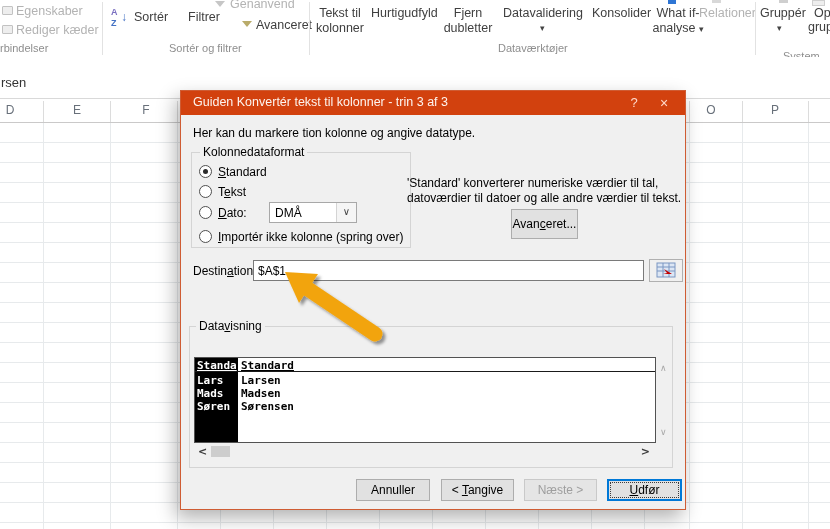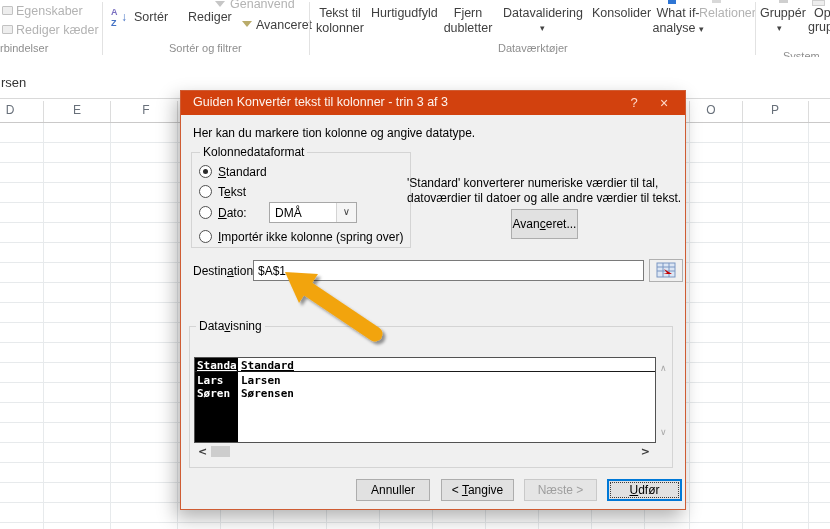--- a/index.html
+++ b/index.html
@@ -105,21 +105,21 @@
   <span class="rlabel dis" style="left:16px;top:23px;">Rediger kæder</span>
   <span class="rgroup" style="left:0;top:42px;">rbindelser</span>
   <span class="rdiv" style="left:102px;"></span>
 
   <span class="az">
     <i class="a">A</i>
     <i class="z">Z</i>
     <span class="ar">↓</span>
   </span>
   <span class="rlabel" style="left:134px;top:10px;">Sortér</span>
-  <span class="rlabel" style="left:188px;top:10px;">Rediger</span>
+  <span class="rlabel" style="left:188px;top:10px;">Filtrer</span>
   <span class="funnel gray" style="left:215px;top:1px;"></span>
   <span class="rlabel dis" style="left:230px;top:-3px;">Genanvend</span>
   <span class="funnel" style="left:242px;top:21px;"></span>
   <span class="rlabel" style="left:256px;top:18px;">Avanceret</span>
   <span class="rgroup" style="left:169px;top:42px;">Sortér og filtrer</span>
   <span class="rdiv" style="left:309px;"></span>
 
   <div class="rstack" style="left:309px;top:6px;width:62px;">
     <div>Tekst til</div>
     <div>kolonner</div>
@@ -236,20 +236,24 @@
     <div class="phead">
       <span class="ph1">Standa</span>
       <span class="ph2">Standard</span>
     </div>
     <div class="prows">
         <div class="prow">
           <span class="pc1">Lars</span>
           <span class="pc2">Larsen</span>
         </div>
         <div class="prow">
+          <span class="pc1">Mads</span>
+          <span class="pc2">Madsen</span>
+        </div>
+        <div class="prow">
           <span class="pc1">Søren</span>
           <span class="pc2">Sørensen</span>
         </div>
       </div>
   </div>
   <div class="vscroll">
     <span class="up">∧</span>
     <span class="dn">∨</span>
   </div>
   <div class="hscroll">

